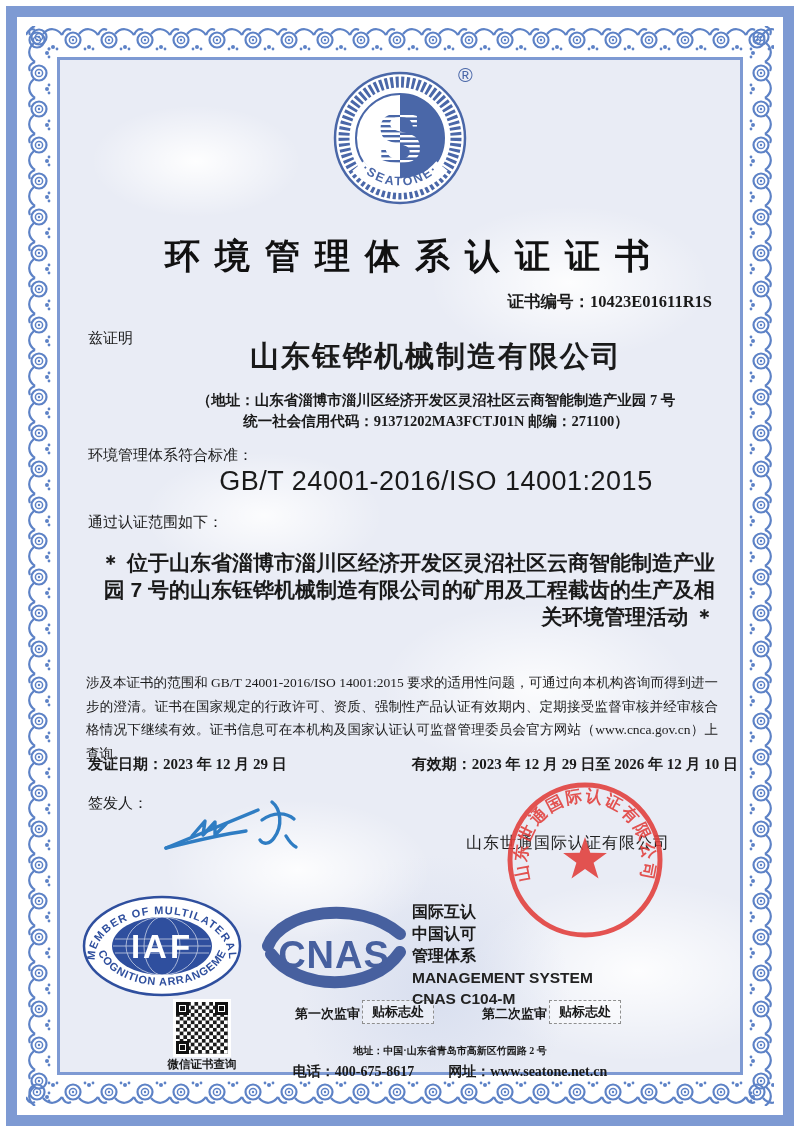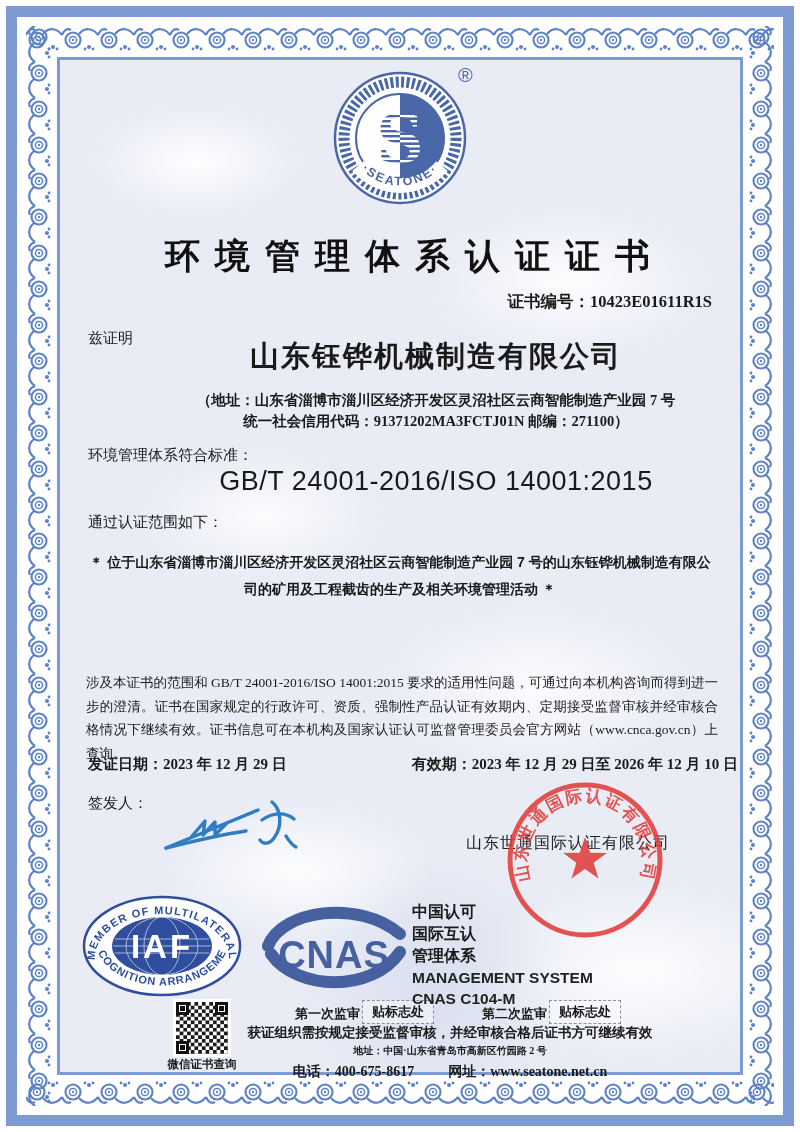--- a/index.html
+++ b/index.html
@@ -23,21 +23,21 @@
   .abs{position:absolute;}
   .ctr{left:0;width:800px;text-align:center;padding-left:36px;}
   .title{top:233px;font-size:35px;font-weight:bold;letter-spacing:15px;padding-left:15px;color:#111;}
   .certno{top:291px;right:88px;font-size:16.5px;font-weight:bold;}
   .certify{left:88px;top:329px;font-size:15px;}
   .company{top:337px;font-size:29px;font-weight:bold;font-family:"Liberation Sans","DejaVu Sans",sans-serif;letter-spacing:2px;}
   .addr1{top:391px;font-size:14.5px;font-weight:bold;}
   .addr2{top:412px;font-size:14.5px;font-weight:bold;}
   .lbl{left:88px;font-size:15px;}
   .standard{top:466px;font-size:27px;font-family:"Liberation Sans","DejaVu Sans",sans-serif;letter-spacing:.5px;}
-  .scope{top:549px;left:85px;width:630px;text-align:center;font-size:14px;font-weight:bold;line-height:27px;
+  .scope{top:549px;left:85px;width:630px;text-align:right;font-size:21px;font-weight:bold;line-height:27px;
          font-family:"Liberation Sans","DejaVu Sans",sans-serif;}
   .disclaimer{top:671px;left:86px;width:632px;font-size:13.5px;line-height:23.5px;text-align:justify;}
   .dateline{top:755px;font-size:15px;font-weight:bold;}
   .issue{left:88px;}
   .valid{right:62px;}
   .signer{left:88px;top:794px;font-size:15px;}
   .issuer{left:466px;top:833px;font-size:16px;color:#222;letter-spacing:1px;z-index:2;}
   .cnasinfo{left:412px;top:901px;z-index:1;}
   .cnasinfo .cn{font-size:16px;font-weight:600;line-height:22px;}
   .cnasinfo .en{font-size:15.5px;font-weight:bold;line-height:21px;font-family:"Liberation Sans","DejaVu Sans",sans-serif;color:#222;}
@@ -236,33 +236,32 @@
 
   <svg class="svgabs" style="left:260px;top:902px;" width="148" height="94" viewBox="0 0 148 94">
     <g fill="none" stroke="#47609f" stroke-width="12" stroke-linecap="round">
       <path d="M 8,44 C 22,8 98,-3 140,32"></path>
       <path d="M 11,52 C 37,89 112,91 140,50"></path>
     </g>
     <text x="74" y="66" text-anchor="middle" font-size="38" font-weight="bold" fill="#47609f" font-family="'Liberation Sans',sans-serif" letter-spacing="1">CNAS</text>
   </svg>
 
   <div class="abs cnasinfo">
+    <div class="cn">国际互认</div>
     <div class="cn">中国认可</div>
-    <div class="cn">国际互认</div>
     <div class="cn">管理体系</div>
     <div class="en">MANAGEMENT SYSTEM</div>
     <div class="en">CNAS C104-M</div>
   </div>
 
   <div class="abs audit" style="left:295px;">第一次监审</div>
   <div class="abs stickerbox" style="left:362px;">贴标志处</div>
   <div class="abs audit" style="left:482px;">第二次监审</div>
   <div class="abs stickerbox" style="left:549px;">贴标志处</div>
 
-  <div class="abs footctr note">获证组织需按规定接受监督审核，并经审核合格后证书方可继续有效</div>
   <div class="abs footctr faddr">地址：中国·山东省青岛市高新区竹园路 2 号</div>
   <div class="abs footctr fphone">
     <span>电话：</span><span>400-675-8617</span><span class="gap"></span><span>网址：</span><span>www.seatone.net.cn</span>
   </div>
 
   <div class="abs qr">
     <div class="qr-eye tl"></div>
     <div class="qr-eye tr"></div>
     <div class="qr-eye bl"></div>
   </div>

